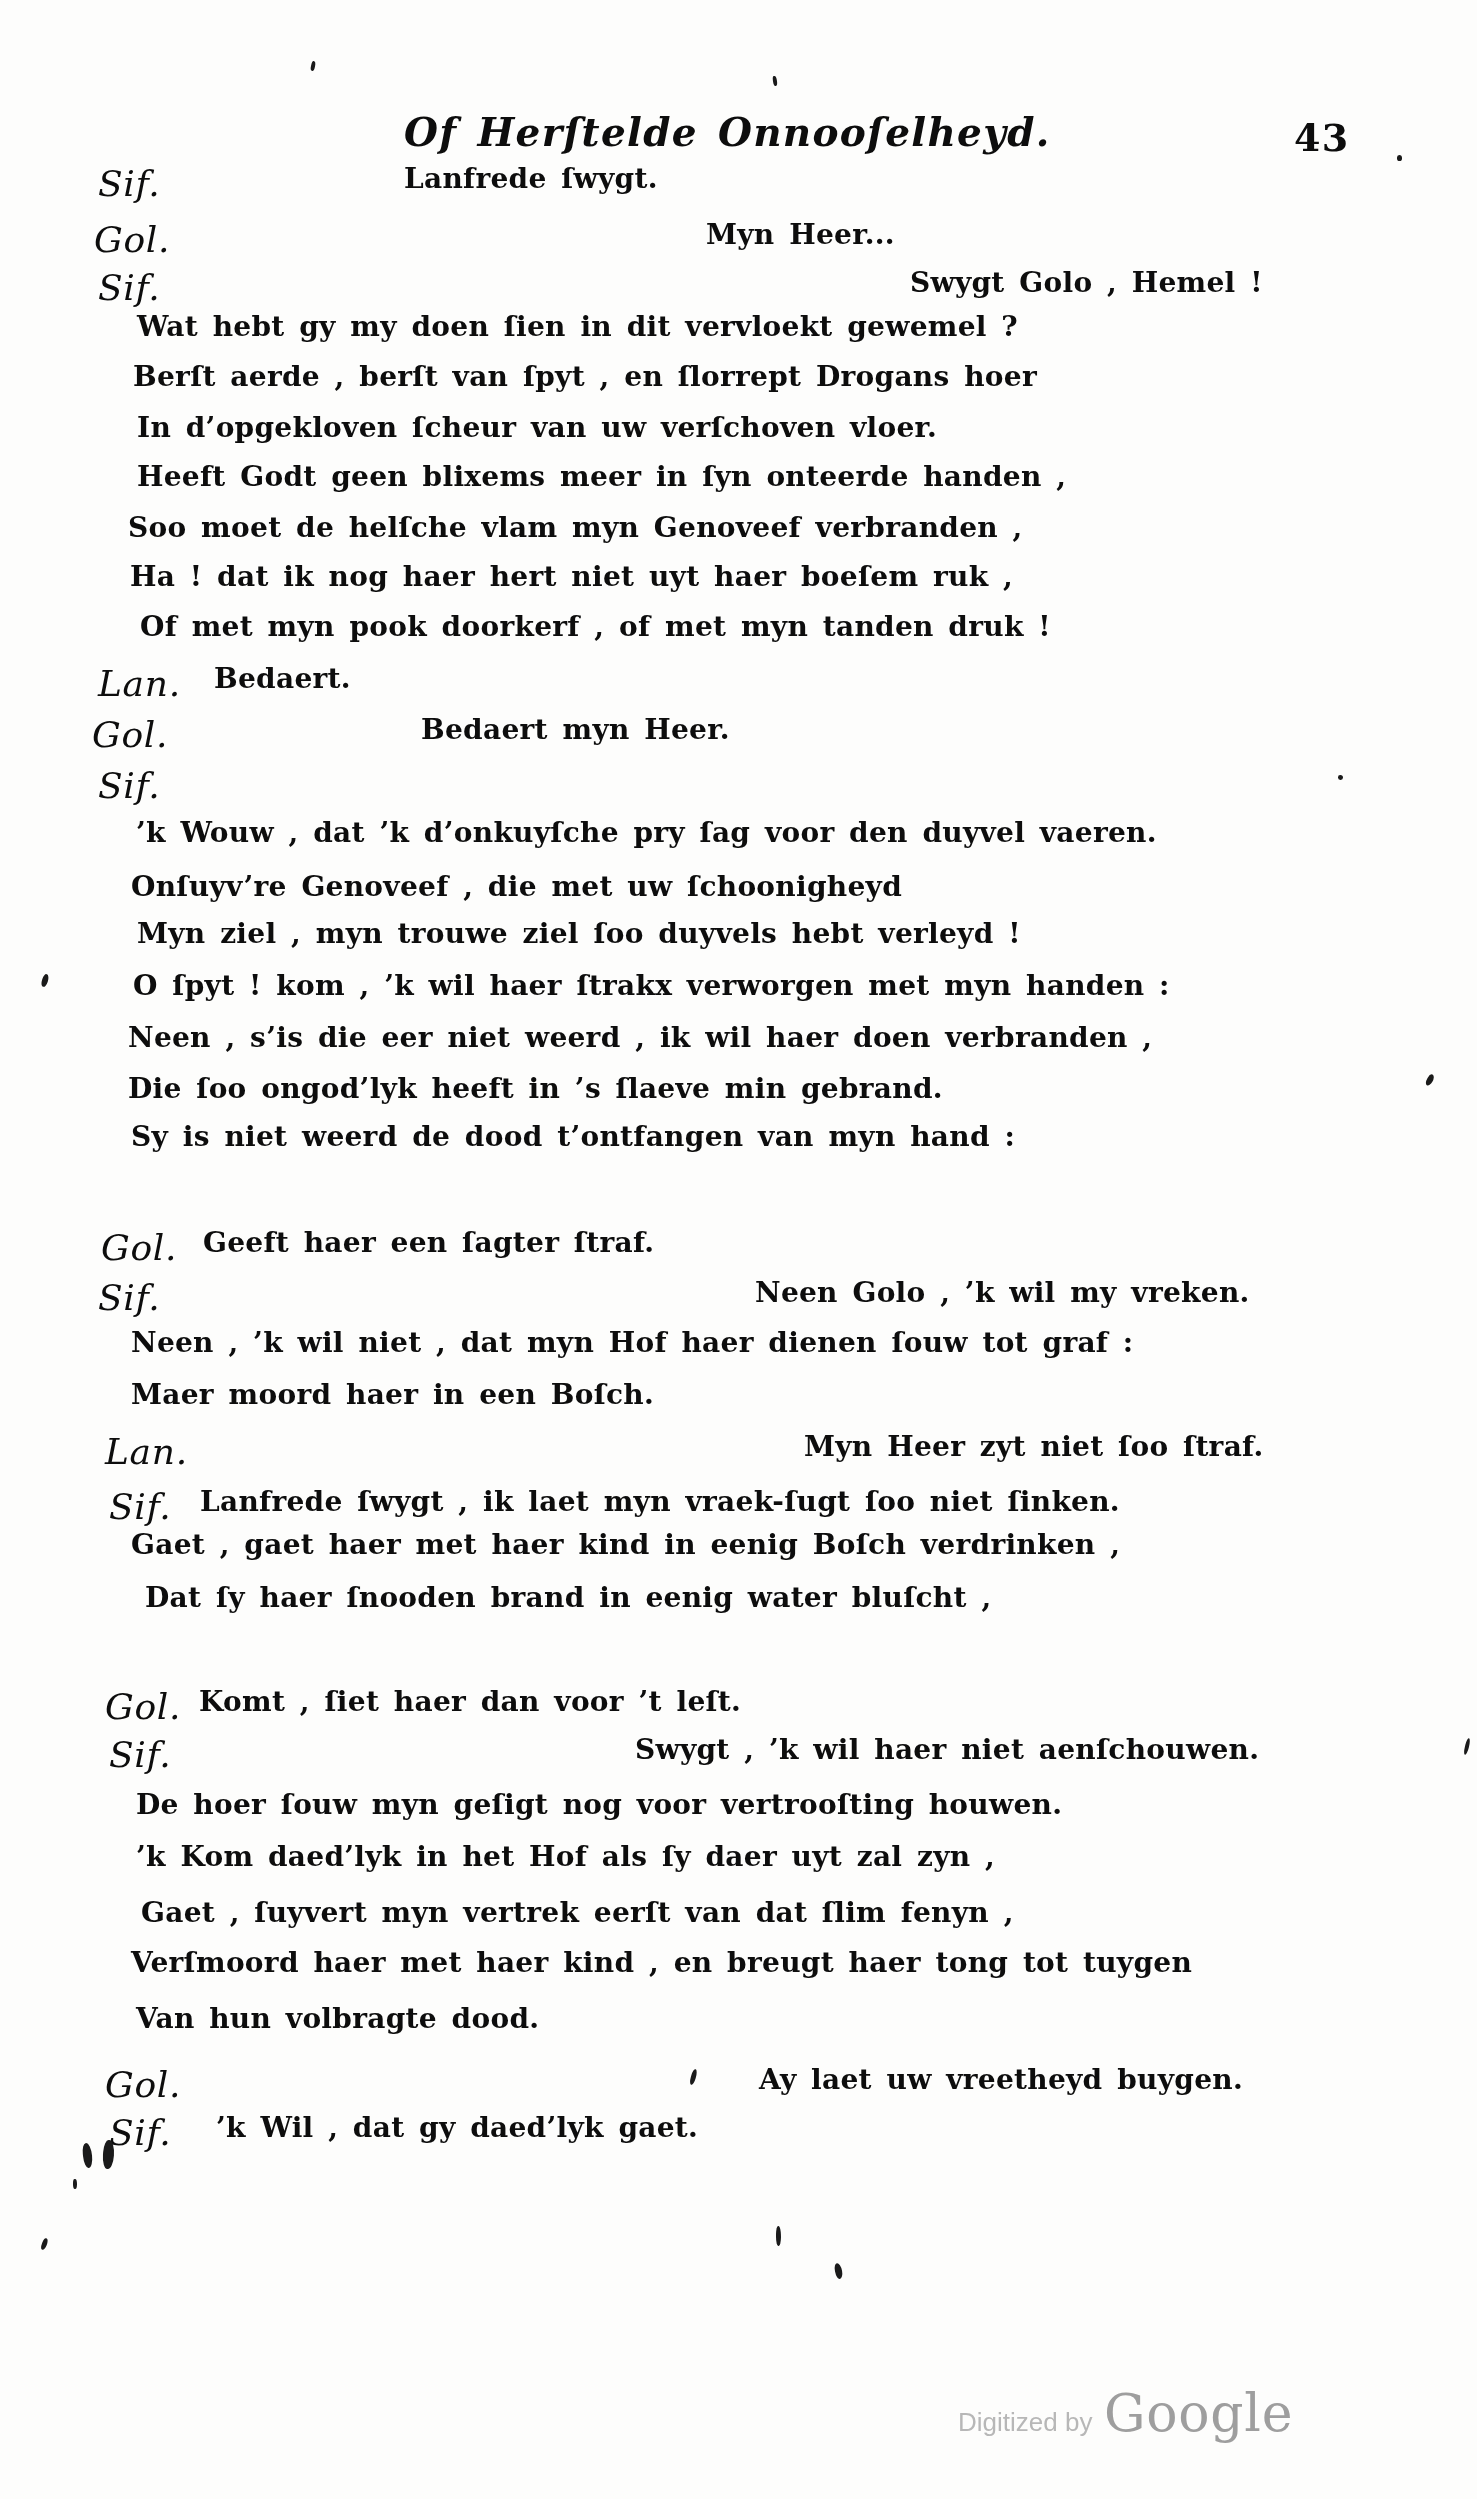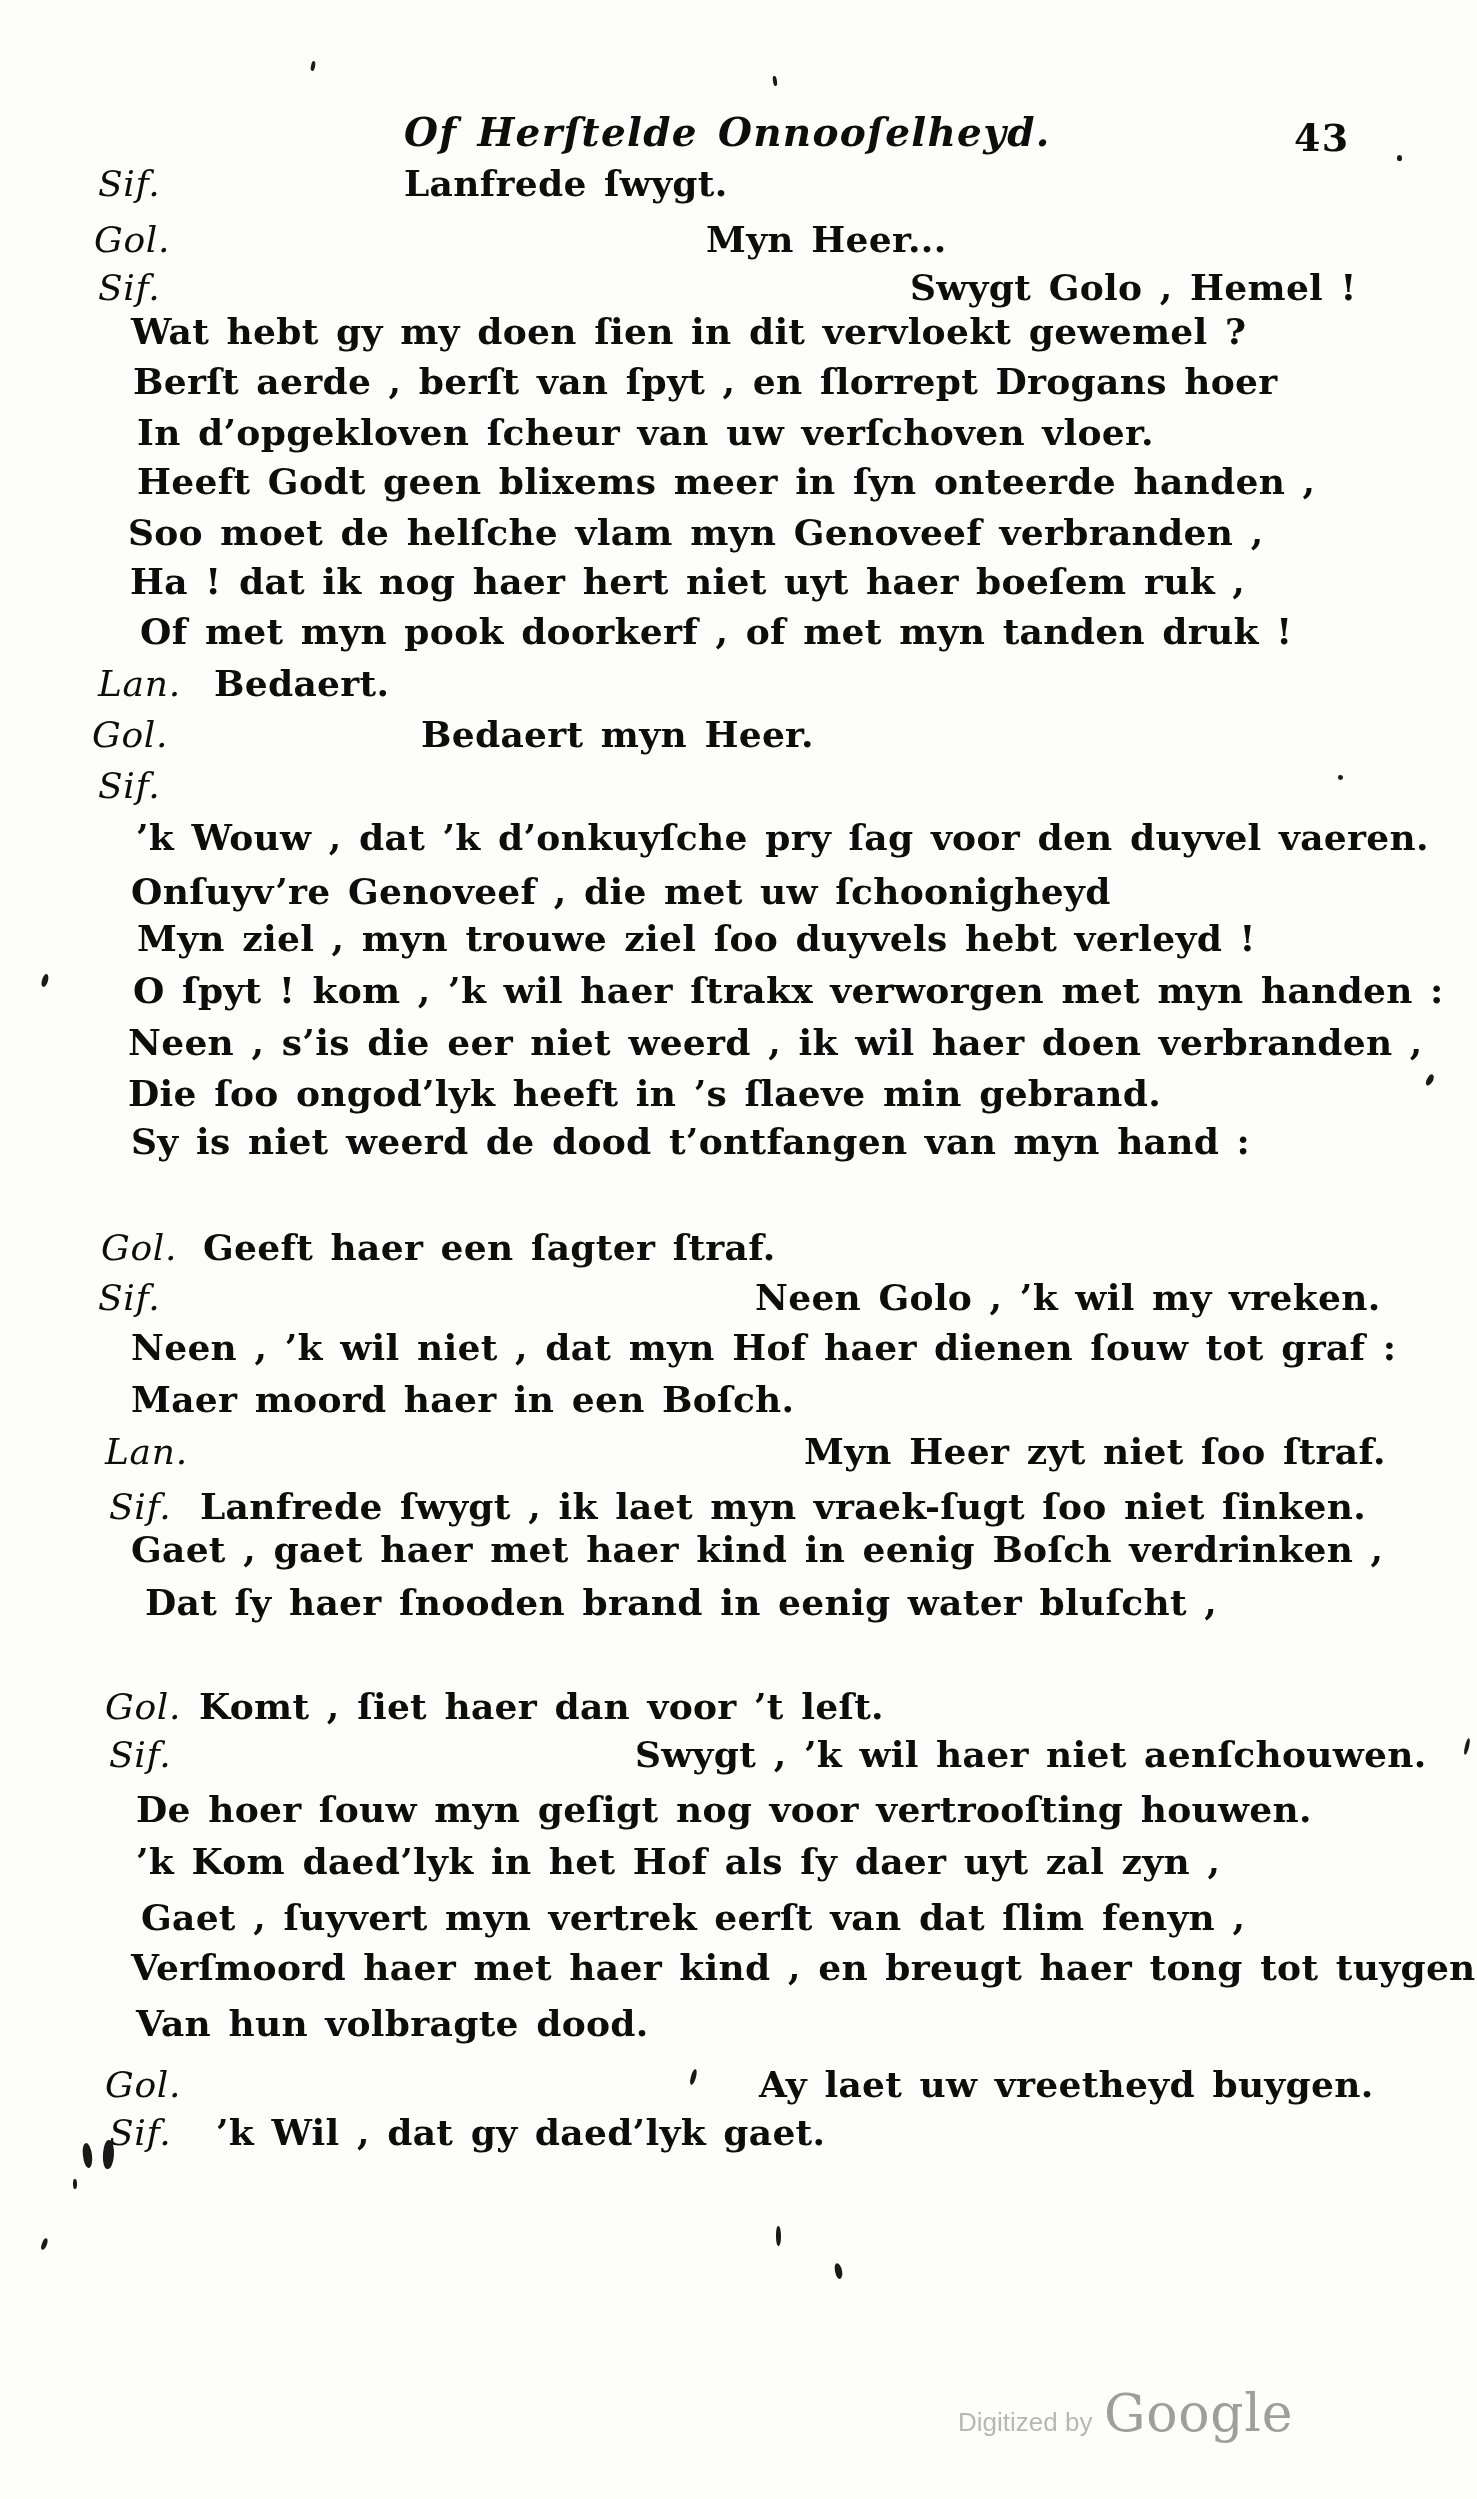--- a/index.html
+++ b/index.html
@@ -14,21 +14,21 @@
   .line{position:absolute;left:0;width:100%;height:46px;white-space:nowrap;}
   .spk{
     position:absolute;top:0;
     font-style:italic;font-weight:normal;
     font-size:36px;line-height:1.1;
     letter-spacing:0.7px;
   }
   .txt{
     position:absolute;top:0;
     font-weight:bold;
-    font-size:36px;line-height:1.1;
+    font-size:28px;line-height:1.1;
     letter-spacing:0.3px;word-spacing:4.6px;
   }
   .title{
     position:absolute;top:109px;left:404px;
     font-style:italic;font-weight:bold;
     font-size:39px;letter-spacing:1.3px;word-spacing:5.2px;
     white-space:nowrap;
   }
   .pageno{
     position:absolute;top:115px;left:1294px;
@@ -61,21 +61,21 @@
     </div>
   <div class="line" style="top:220px">
       <span class="spk" style="left:94px">Gol.</span>
       <span class="txt" style="left:706px">Myn Heer...</span>
     </div>
   <div class="line" style="top:268px">
       <span class="spk" style="left:98px">Sif.</span>
       <span class="txt" style="left:910px">Swygt Golo , Hemel !</span>
     </div>
   <div class="line" style="top:312px">
-      <span class="txt" style="left:131px">Wat hebt gy my doen ſien in dit vervloekt gewemel ?</span>
+      <span class="txt" style="left:137px">Wat hebt gy my doen ſien in dit vervloekt gewemel ?</span>
     </div>
   <div class="line" style="top:362px">
       <span class="txt" style="left:133px">Berſt aerde , berſt van ſpyt , en ſlorrept Drogans hoer</span>
     </div>
   <div class="line" style="top:413px">
       <span class="txt" style="left:137px">In d’opgekloven ſcheur van uw verſchoven vloer.</span>
     </div>
   <div class="line" style="top:462px">
       <span class="txt" style="left:137px">Heeft Godt geen blixems meer in ſyn onteerde handen ,</span>
     </div>

